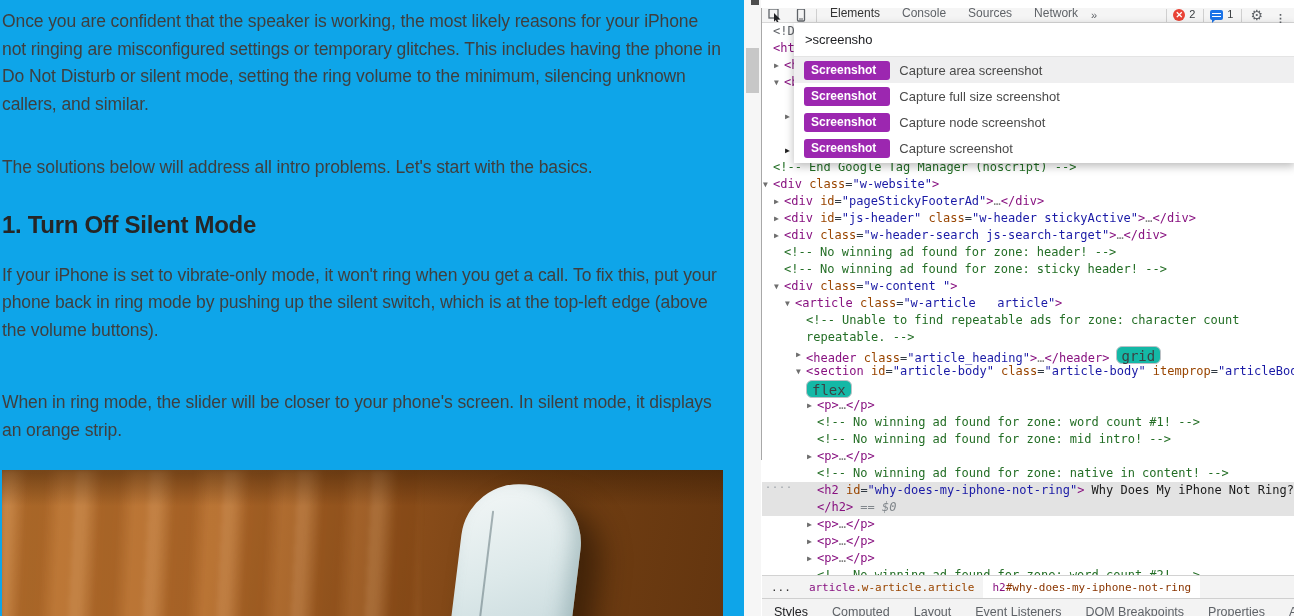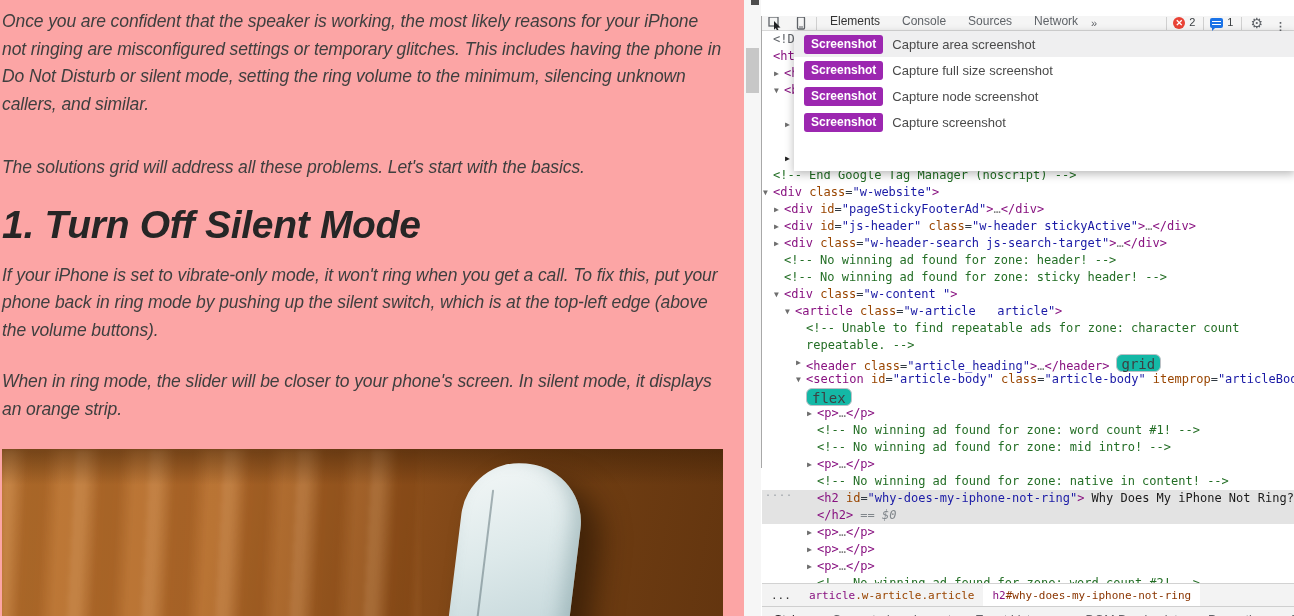--- a/index.html
+++ b/index.html
@@ -1,28 +1,28 @@
 <!DOCTYPE html>
 <html><head>
 <meta charset="utf-8">
 <style>
   * { margin:0; padding:0; box-sizing:border-box; }
   html,body { width:1294px; height:616px; overflow:hidden; background:#fff;
               font-family:"Liberation Sans", sans-serif; }
 
   
-  .webpage { position:absolute; left:0; top:0; width:744px; height:616px; background:#fca5a5;font-style:italic; }
+  .webpage { position:absolute; left:0; top:0; width:744px; height:616px; background:#0ea5e9; }
   .webpage .content { position:absolute; left:2px; top:0; width:724px; color:#3f3f3f;
                       font-size:17.5px; line-height:27.5px; letter-spacing:-0.1px; }
   .content p.p1 { margin-top:8px; }
   .content p.p2 { margin-top:36px; }
-  .content h2  { margin-top:26px; font-size:39px; line-height:33px; color:#262626;
+  .content h2  { margin-top:26px; font-size:24px; line-height:33px; color:#262626;
                  font-weight:bold; letter-spacing:-0.3px; }
   .content p.p3 { margin-top:21px; }
-  .content p.p4 { margin-top:24px; }
+  .content p.p4 { margin-top:45px; }
 
   .photo { position:relative; margin-top:26px; width:721px; height:210px; overflow:hidden;
            background:linear-gradient(100deg,#b5702f 0%,#b06a2c 30%,#8a4d1a 55%,#6f3d12 78%,#63350f 100%); }
   .photo .streaks { position:absolute; left:0; top:0; width:58%; height:100%;
            background:repeating-linear-gradient(93deg, rgba(255,205,150,.22) 0 10px, rgba(120,60,10,.18) 26px 44px, rgba(255,190,120,.12) 60px 74px);
            filter:blur(2px); }
   .photo .topshade { position:absolute; left:0; top:0; width:100%; height:36px;
            background:linear-gradient(rgba(50,25,4,.45), rgba(50,25,4,0)); }
   .photo .phone { position:absolute; left:452px; top:14px; width:120px; height:230px;
            transform:rotate(7deg); border-radius:58px 58px 20px 20px;
@@ -30,21 +30,21 @@
            box-shadow:22px 14px 28px rgba(35,18,4,.6), inset -10px -6px 18px rgba(120,150,155,.45); }
   .photo .phone-seam { position:absolute; left:478px; top:40px; width:2px; height:200px;
            transform:rotate(7deg); background:rgba(90,110,115,.5); border-radius:2px; }
 
   
   .page-scrollbar { position:absolute; left:744px; top:0; width:17px; height:616px; background:#f6f6f6; }
   .page-scrollbar .arrow-remnant { position:absolute; left:7px; top:0; width:8px; height:5px; background:#4d4d4d; }
   .page-scrollbar .thumb { position:absolute; left:2px; top:48px; width:13px; height:45px; background:#c7c7c7; }
 
   
-  .devtools { position:absolute; left:761px; top:16px; width:533px; height:452px; background:#fff;
+  .devtools { position:absolute; left:761px; top:8px; width:533px; height:452px; background:#fff;
               border-left:1px solid #a8a8a8; font-family:"Liberation Sans", sans-serif; }
 
   .dt-toolbar { position:absolute; left:0; top:0; width:100%; height:15px; background:#f5f5f5;
                 border-bottom:1px solid #d8d8d8; display:flex; align-items:flex-end; font-size:12px; color:#3c4043; }
   .dt-toolbar .icon-btn { width:26px; height:15px; display:flex; justify-content:center; align-items:flex-end; }
   .dt-toolbar .vsep { width:1px; height:13px; background:#d0d0d0; margin:0 2px; }
   .dt-tab { padding:0 11px 2px 11px; color:#333; }
   .dt-tab.dim { color:#5f6368; }
   .chev { color:#5f6368; padding:0 8px 1px 2px; font-size:11px; }
   .dt-right { margin-left:auto; display:flex; align-items:flex-end; }
@@ -76,21 +76,21 @@
   .c-badge.alone { margin-left:0; }
 
   
   .palette { position:absolute; left:32px; top:15px; width:501px; height:140px; background:#fff;
              box-shadow:0 3px 9px rgba(0,0,0,.28); z-index:10; }
   .pal-input { height:34px; border-bottom:1px solid #e4e4e4; display:flex; align-items:center;
                padding-left:11px; font-size:13px; color:#202124; }
   .pal-row { height:26px; display:flex; align-items:center; padding-left:10px; background:#fff; }
   .pal-row.selected { background:#efeff0; }
   .pal-badge { background:#9c27b0; color:#fff; font-weight:bold; font-size:12px; line-height:16px;
-               padding:1px 7px 2px 7px; border-radius:3px; margin-right:9px; }
+               padding:1px 14px 2px 7px; border-radius:3px; margin-right:9px; }
   .pal-label { font-size:13px; color:#4a4a4a; }
 
   
   .dt-crumbs { position:absolute; left:0; top:567px; width:100%; height:23px; background:#f3f3f3;
                border-top:1px solid #d2d2d2; display:flex; align-items:center; overflow:hidden;
                font-family:"DejaVu Sans Mono", monospace; font-size:11px; }
   .crumb { padding:0 9px; height:100%; display:flex; align-items:center; white-space:nowrap; }
   .crumb.selected { background:#fff; }
   .crumb .plain { color:#333; }
   .b-tag { color:#881280; } .b-cls { color:#994500; } .b-idd { color:#222; } .b-idr { color:#8a3500; }
@@ -103,21 +103,21 @@
   .ptab.selected { color:#202124; }
 
   svg { display:block; }
 </style>
 </head>
 <body>
 
 <div class="webpage">
   <div class="content">
     <p class="p1">Once you are confident that the speaker is working, the most likely reasons for your iPhone not ringing are misconfigured settings or temporary glitches. This includes having the phone in Do Not Disturb or silent mode, setting the ring volume to the minimum, silencing unknown callers, and similar.</p>
-    <p class="p2">The solutions grid will address all these problems. Let's start with the basics.</p>
+    <p class="p2">The solutions below will address all intro problems. Let's start with the basics.</p>
     <h2>1. Turn Off Silent Mode</h2>
     <p class="p3">If your iPhone is set to vibrate-only mode, it won't ring when you get a call. To fix this, put your phone back in ring mode by pushing up the silent switch, which is at the top-left edge (above the volume buttons).</p>
     <p class="p4">When in ring mode, the slider will be closer to your phone's screen. In silent mode, it displays an orange strip.</p>
     <div class="photo">
       <div class="streaks"></div>
       <div class="topshade"></div>
       <div class="phone"></div>
       <div class="phone-seam"></div>
     </div>
   </div>
@@ -201,20 +201,23 @@
       <div class="tl" style="padding-left: 55px;"><span class="c-com">&lt;!-- No winning ad found for zone: native in content! --&gt;</span></div>
       <div class="tl sel" style="padding-left: 55px;"><span class="dots">····</span><span class="c-tag">&lt;h2</span><span class="c-attr"> id</span><span class="c-eq">=</span><span class="c-val">"why-does-my-iphone-not-ring"</span><span class="c-tag">&gt;</span><span class="c-txt"> Why Does My iPhone Not Ring?</span></div>
       <div class="tl sel" style="padding-left: 55px;"><span class="c-tag">&lt;/h2&gt;</span><span class="c-dim"> == $0</span></div>
       <div class="tl" style="padding-left: 55px;"><span class="arrow" style="left: 45px;">▶</span><span class="c-tag">&lt;p&gt;</span><span class="c-ell">…</span><span class="c-tag">&lt;/p&gt;</span></div>
       <div class="tl" style="padding-left: 55px;"><span class="arrow" style="left: 45px;">▶</span><span class="c-tag">&lt;p&gt;</span><span class="c-ell">…</span><span class="c-tag">&lt;/p&gt;</span></div>
       <div class="tl" style="padding-left: 55px;"><span class="arrow" style="left: 45px;">▶</span><span class="c-tag">&lt;p&gt;</span><span class="c-ell">…</span><span class="c-tag">&lt;/p&gt;</span></div>
       <div class="tl" style="padding-left: 55px;"><span class="c-com">&lt;!-- No winning ad found for zone: word count #2! --&gt;</span></div>
     </div>
 
   <div class="palette">
+    <div class="pal-input">
+      <span>&gt;screensho</span>
+    </div>
     <div id="palOptions">
         <div class="pal-row selected">
           <span class="pal-badge">Screenshot</span>
           <span class="pal-label">Capture area screenshot</span>
         </div>
         <div class="pal-row">
           <span class="pal-badge">Screenshot</span>
           <span class="pal-label">Capture full size screenshot</span>
         </div>
         <div class="pal-row">

